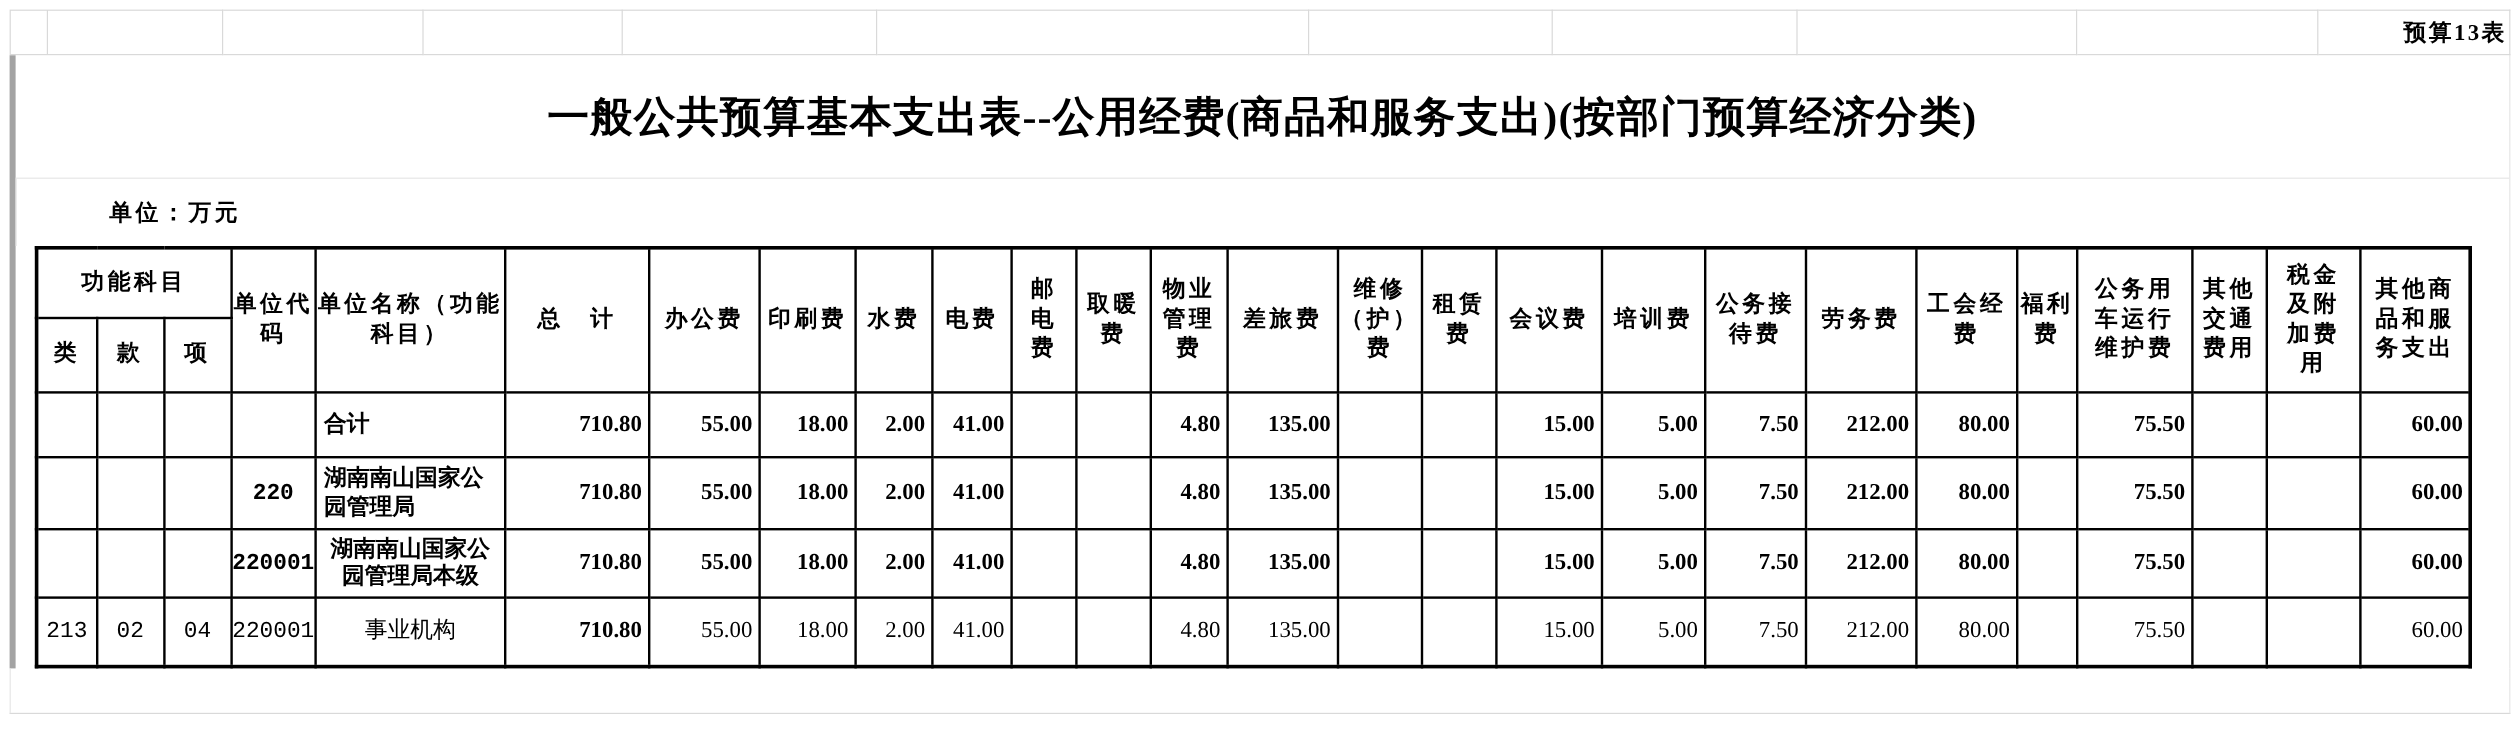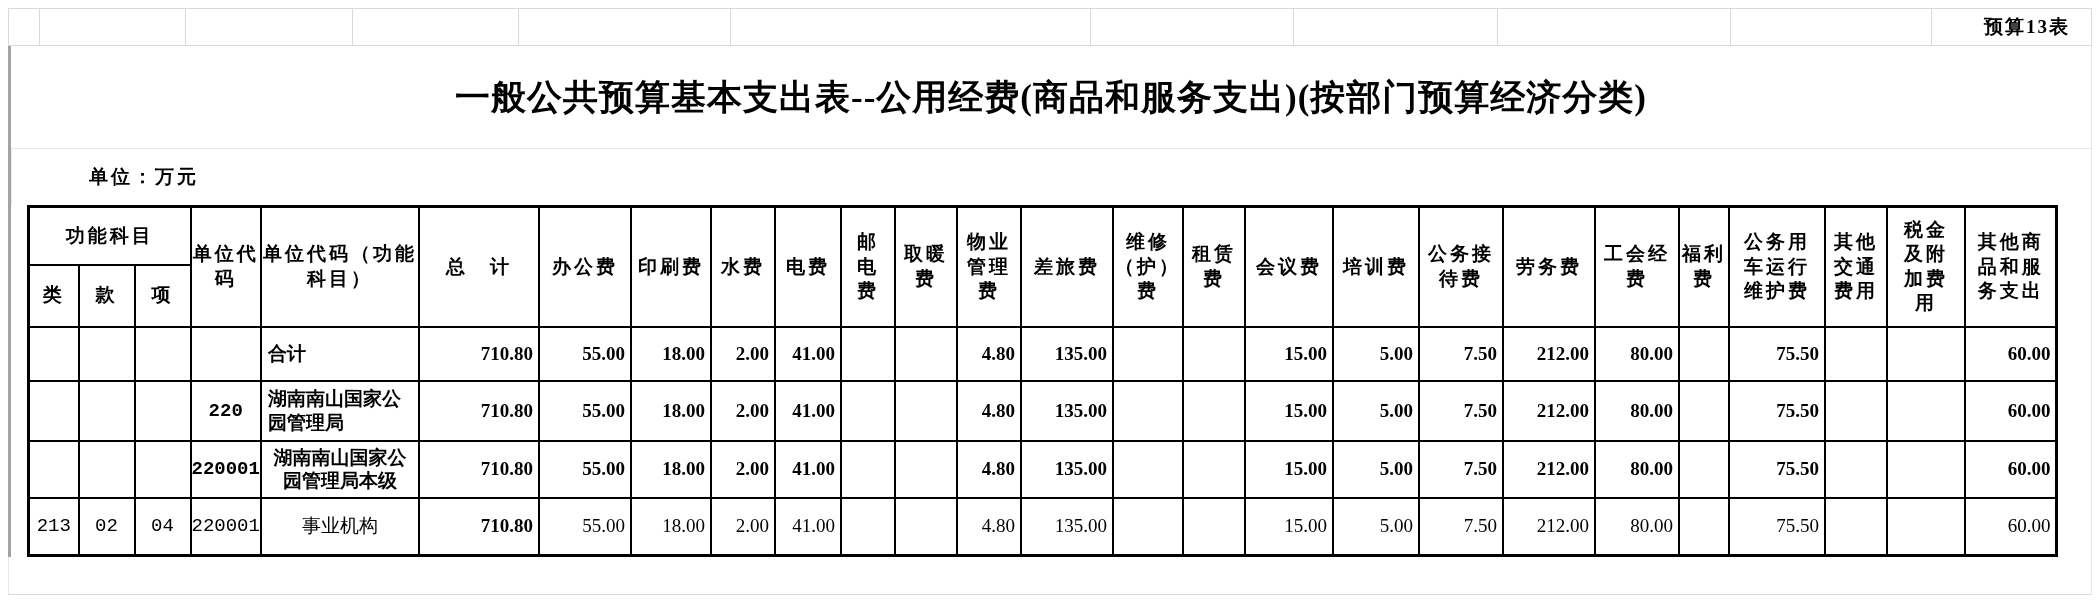--- a/index.html
+++ b/index.html
@@ -1,22 +1,22 @@
 <!DOCTYPE html>
 <html><head>
 <meta charset="utf-8">
 <style>
   html,body{margin:0;padding:0;background:#fff;width:2100px;height:612px;overflow:hidden;
     font-family:"Liberation Serif","DejaVu Serif",serif;color:#000;}
   .top-grid{display:flex;height:38px;margin:8px 8px 0 8px;}
   .top-grid .gcell{box-sizing:border-box;border:1px solid #d9d9d9;border-left:none;height:100%;}
   .top-grid .gcell:first-child{border-left:1px solid #d9d9d9;}
   .badge-cell{display:flex;align-items:center;justify-content:flex-end;
-    padding-right:21px;font-weight:bold;font-size:19px;letter-spacing:2px;}
-  .sheet-body{margin:0 8px;border-left:3px solid #a3a3a3;border-right:1px solid #e6e6e6;}
+    padding-right:2px;font-weight:bold;font-size:19px;letter-spacing:2px;}
+  .sheet-body{margin:0 8px;border-left:5px solid #a3a3a3;border-right:1px solid #e6e6e6;}
   .title-block{height:102px;display:flex;align-items:center;justify-content:center;
     font-size:35px;font-weight:bold;letter-spacing:1px;}
   .dept-row{display:flex;height:56px;align-items:center;border-top:1px solid #e6e6e6;}
   .dept-label{flex:1;font-size:19px;font-weight:bold;padding-left:8px;letter-spacing:2px;}
   .unit-cell{width:196px;height:100%;box-sizing:border-box;border-left:1px solid #e6e6e6;
     display:flex;align-items:center;justify-content:flex-end;
     font-size:19px;font-weight:bold;padding-right:8px;letter-spacing:3px;padding-left:16px;}
   table{border-collapse:collapse;table-layout:fixed;margin-left:16px;border:3px solid #000;}
   th,td{border:2px solid #000;box-sizing:border-box;overflow:hidden;}
   thead th{font-size:19px;font-weight:bold;text-align:center;vertical-align:middle;
@@ -77,21 +77,21 @@
         <col style="width: 50px;">
         <col style="width: 96px;">
         <col style="width: 62px;">
         <col style="width: 78px;">
         <col style="width: 92px;">
       </colgroup>
       <thead>
         <tr style="height: 58px;">
           <th colspan="3">功能科目</th>
           <th rowspan="2">单位代码</th>
-          <th rowspan="2">单位代码（功能科目）</th>
+          <th rowspan="2">单位名称（功能科目）</th>
           <th rowspan="2">总　计</th>
           <th rowspan="2">办公费</th>
           <th rowspan="2">印刷费</th>
           <th rowspan="2">水费</th>
           <th rowspan="2">电费</th>
           <th rowspan="2">邮
 电
 费</th>
           <th rowspan="2">取暖
 费</th>

